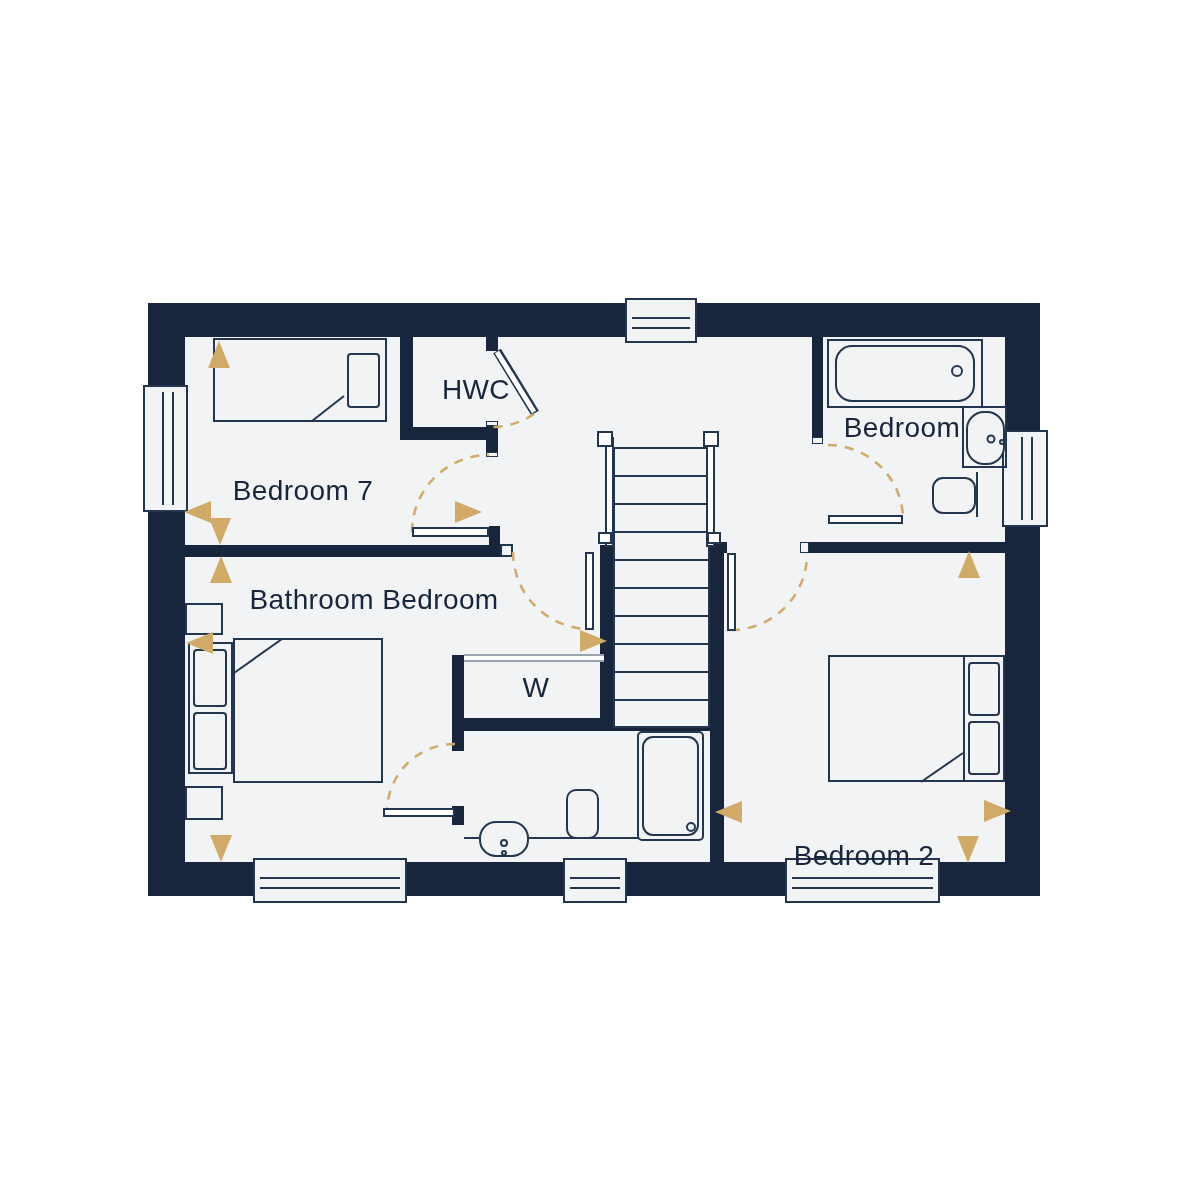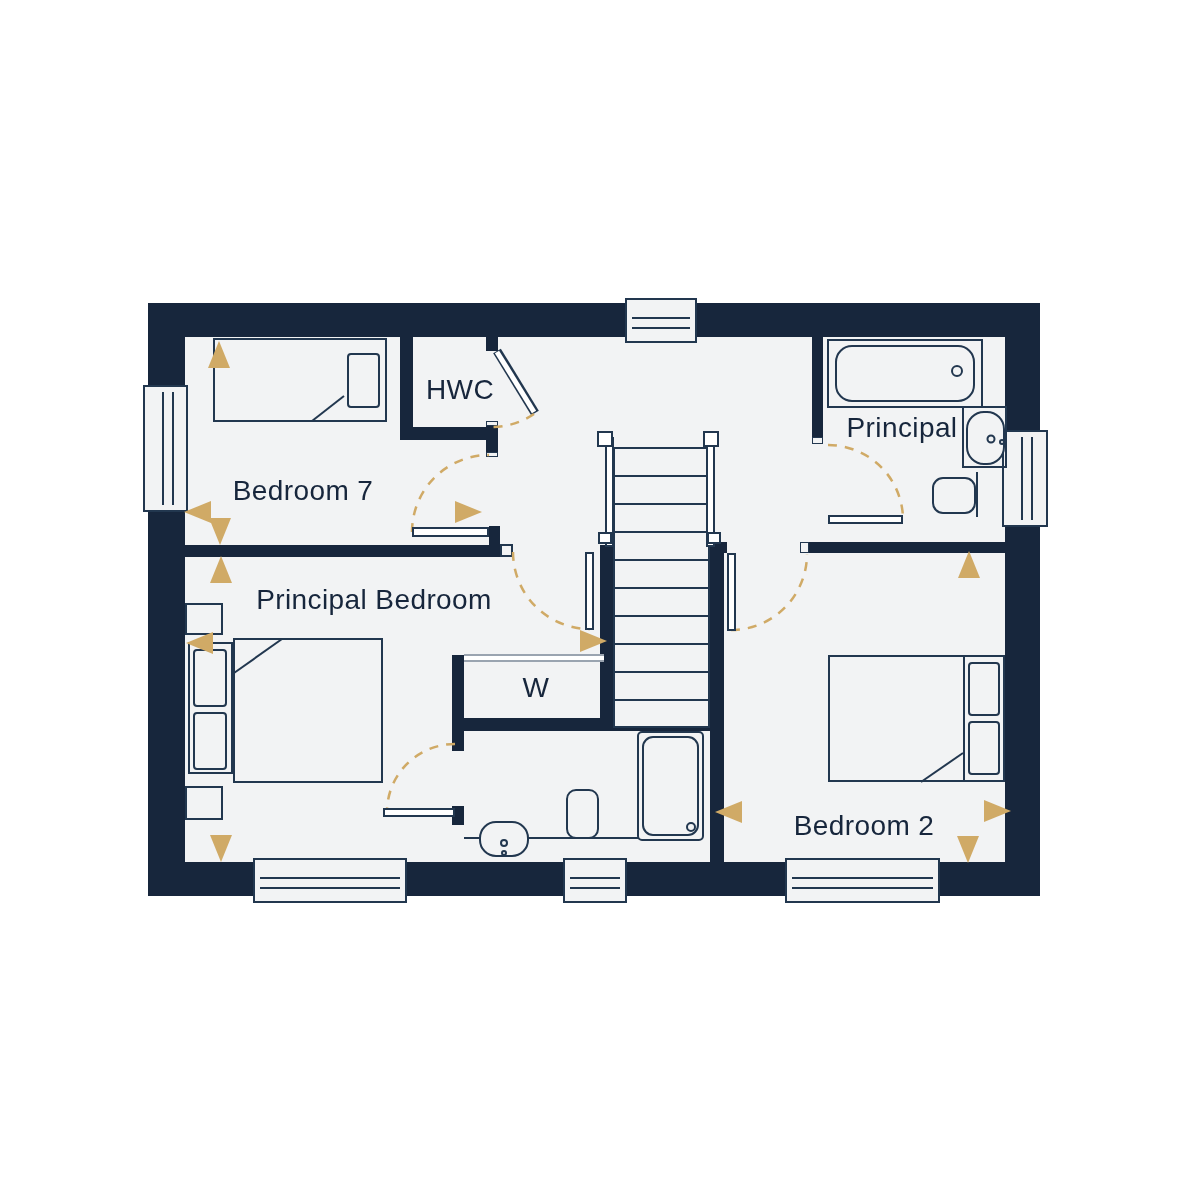--- a/index.html
+++ b/index.html
@@ -181,19 +181,19 @@
   <div class="abs arw right" style="left:455px;top:501px;"></div>
   <div class="abs arw right" style="left:580px;top:630px;"></div>
   <div class="abs arw left" style="left:186px;top:632px;"></div>
   <div class="abs arw down" style="left:210px;top:835px;"></div>
   <div class="abs arw up" style="left:958px;top:551px;"></div>
   <div class="abs arw left" style="left:715px;top:801px;"></div>
   <div class="abs arw right" style="left:984px;top:800px;"></div>
   <div class="abs arw down" style="left:957px;top:836px;"></div>
 
   <div class="abs room-label" style="left:203px;top:474px;width:200px;">Bedroom 7</div>
-  <div class="abs room-label" style="left:410px;top:373px;width:100px;">HWC</div>
-  <div class="abs room-label" style="left:802px;top:411px;width:200px;">Principal</div>
-  <div class="abs room-label" style="left:224px;top:583px;width:300px;">Principal Bedroom</div>
+  <div class="abs room-label" style="left:410px;top:373px;width:100px;text-align:right;">HWC</div>
+  <div class="abs room-label" style="left:802px;top:411px;width:200px;">Bedroom</div>
+  <div class="abs room-label" style="left:224px;top:583px;width:300px;">Bathroom Bedroom</div>
   <div class="abs room-label" style="left:496px;top:671px;width:80px;">W</div>
-  <div class="abs room-label" style="left:764px;top:809px;width:200px;">Bedroom 2</div>
+  <div class="abs room-label" style="left:764px;top:839px;width:200px;">Bedroom 2</div>
 
 </div>
 
 </body></html>

